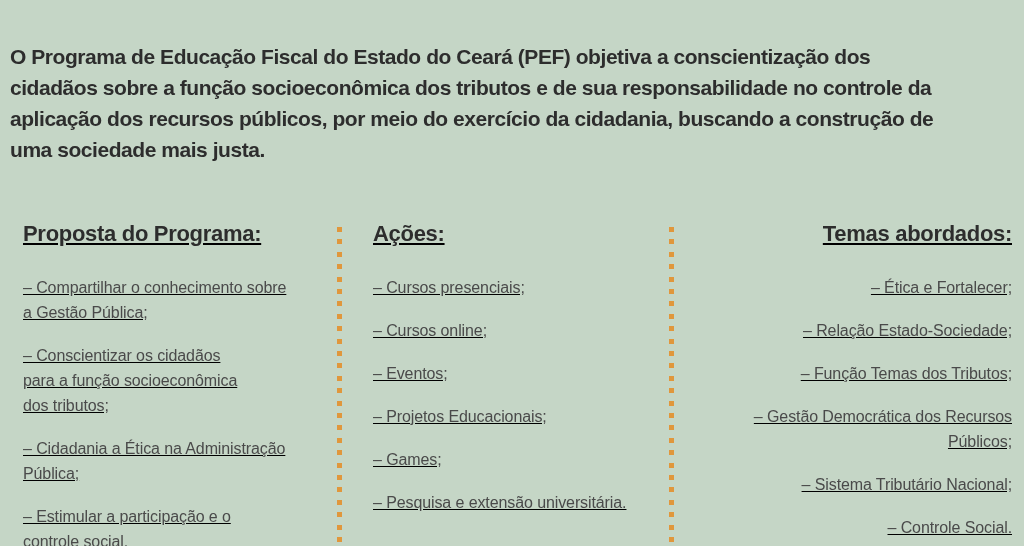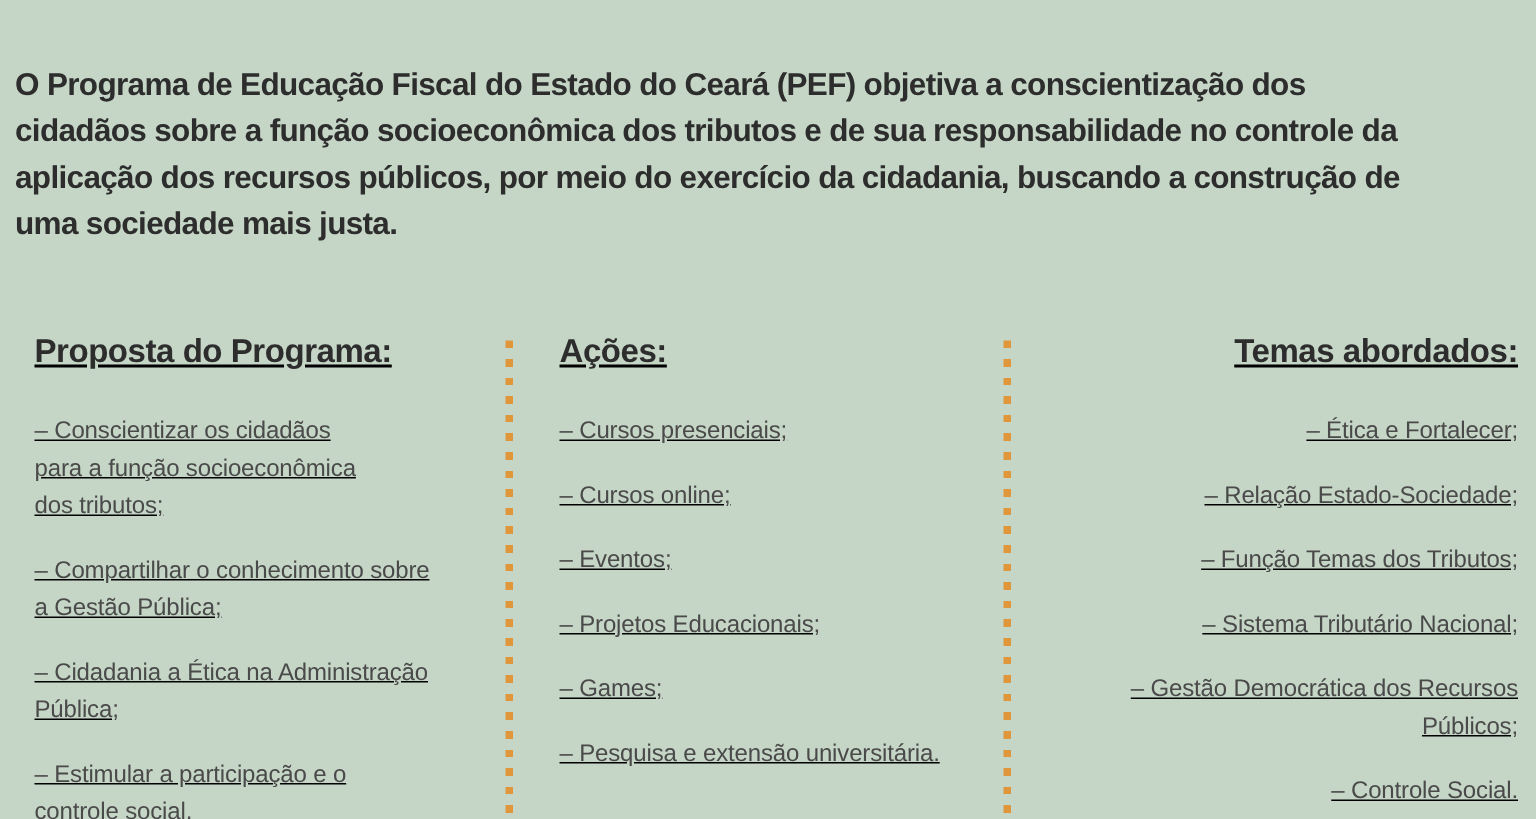--- a/index.html
+++ b/index.html
@@ -68,25 +68,25 @@
 <div class="intro"> O Programa de Educação Fiscal do Estado do Ceará (PEF) objetiva a conscientização dos
 cidadãos sobre a função socioeconômica dos tributos e de sua responsabilidade no controle da
 aplicação dos recursos públicos, por meio do exercício da cidadania, buscando a construção de
 uma sociedade mais justa.</div>
 
 <div class="columns">
 
   <div class="col col-1">
     <h2>Proposta do Programa:</h2>
     <div>
+        <p class="item">– Compartilhar o conhecimento sobre
+a Gestão Pública;</p>
         <p class="item">– Conscientizar os cidadãos
 para a função socioeconômica
 dos tributos;</p>
-        <p class="item">– Compartilhar o conhecimento sobre
-a Gestão Pública;</p>
         <p class="item">– Cidadania a Ética na Administração
 Pública;</p>
         <p class="item">– Estimular a participação e o
 controle social.</p>
       </div>
   </div>
 
   <div class="divider"></div>
 
   <div class="col col-2">
@@ -102,20 +102,20 @@
   </div>
 
   <div class="divider"></div>
 
   <div class="col col-3">
     <h2>Temas abordados:</h2>
     <div>
         <p class="item">– Ética e Fortalecer;</p>
         <p class="item">– Relação Estado-Sociedade;</p>
         <p class="item">– Função Temas dos Tributos;</p>
-        <p class="item">– Sistema Tributário Nacional;</p>
         <p class="item">– Gestão Democrática dos Recursos
 Públicos;</p>
+        <p class="item">– Sistema Tributário Nacional;</p>
         <p class="item">– Controle Social.</p>
       </div>
   </div>
 
 </div>
 
 </body></html>

